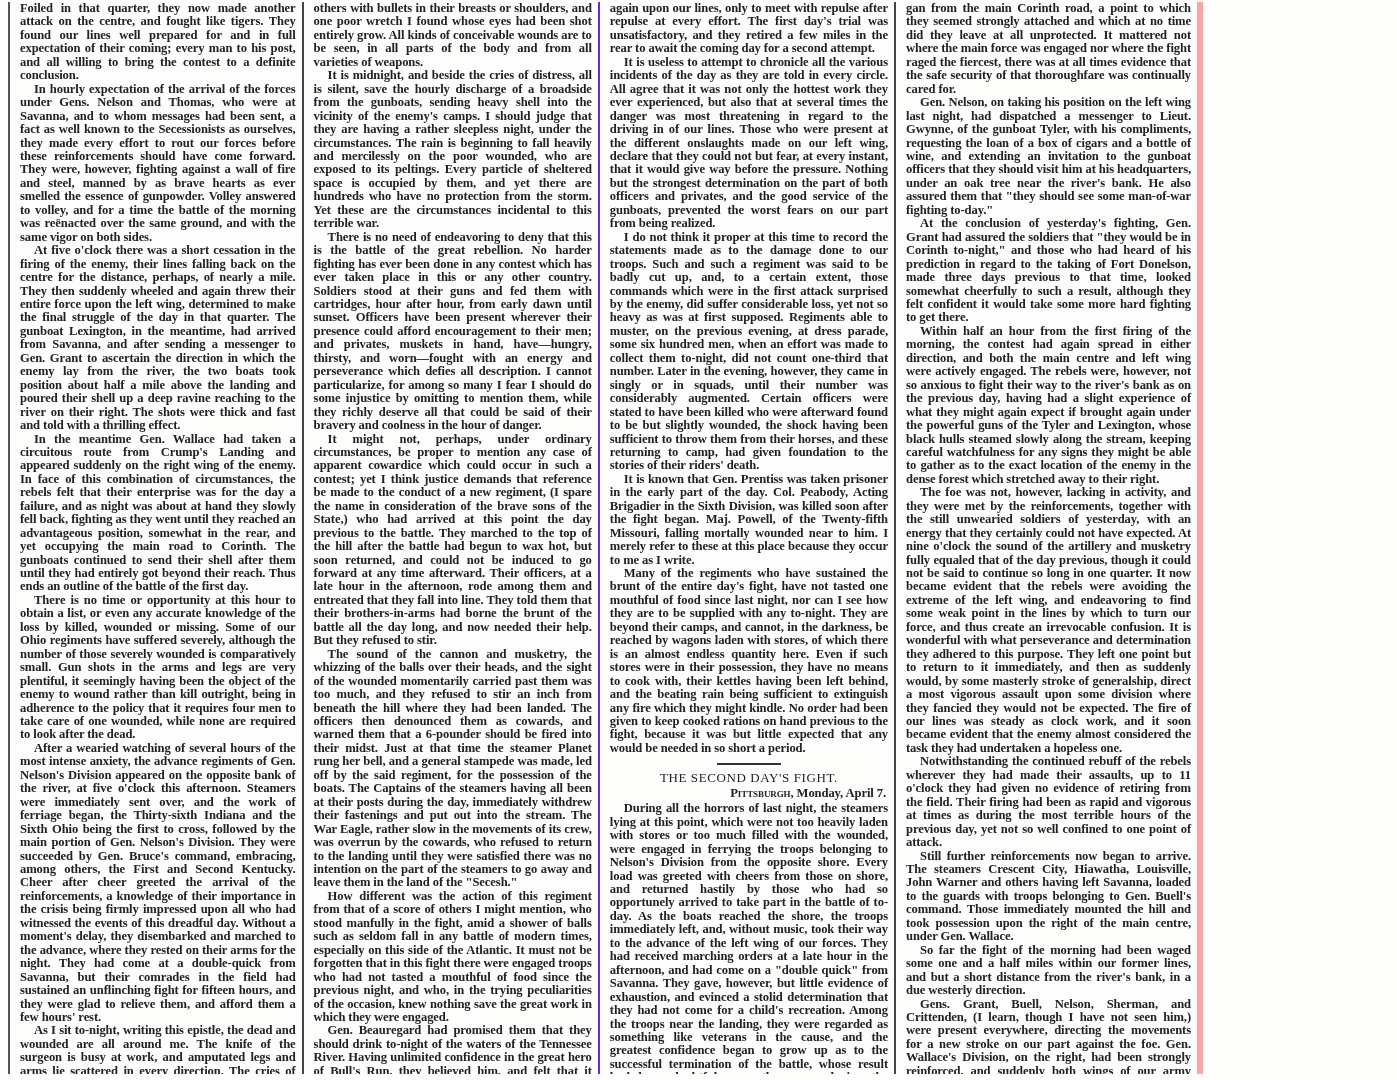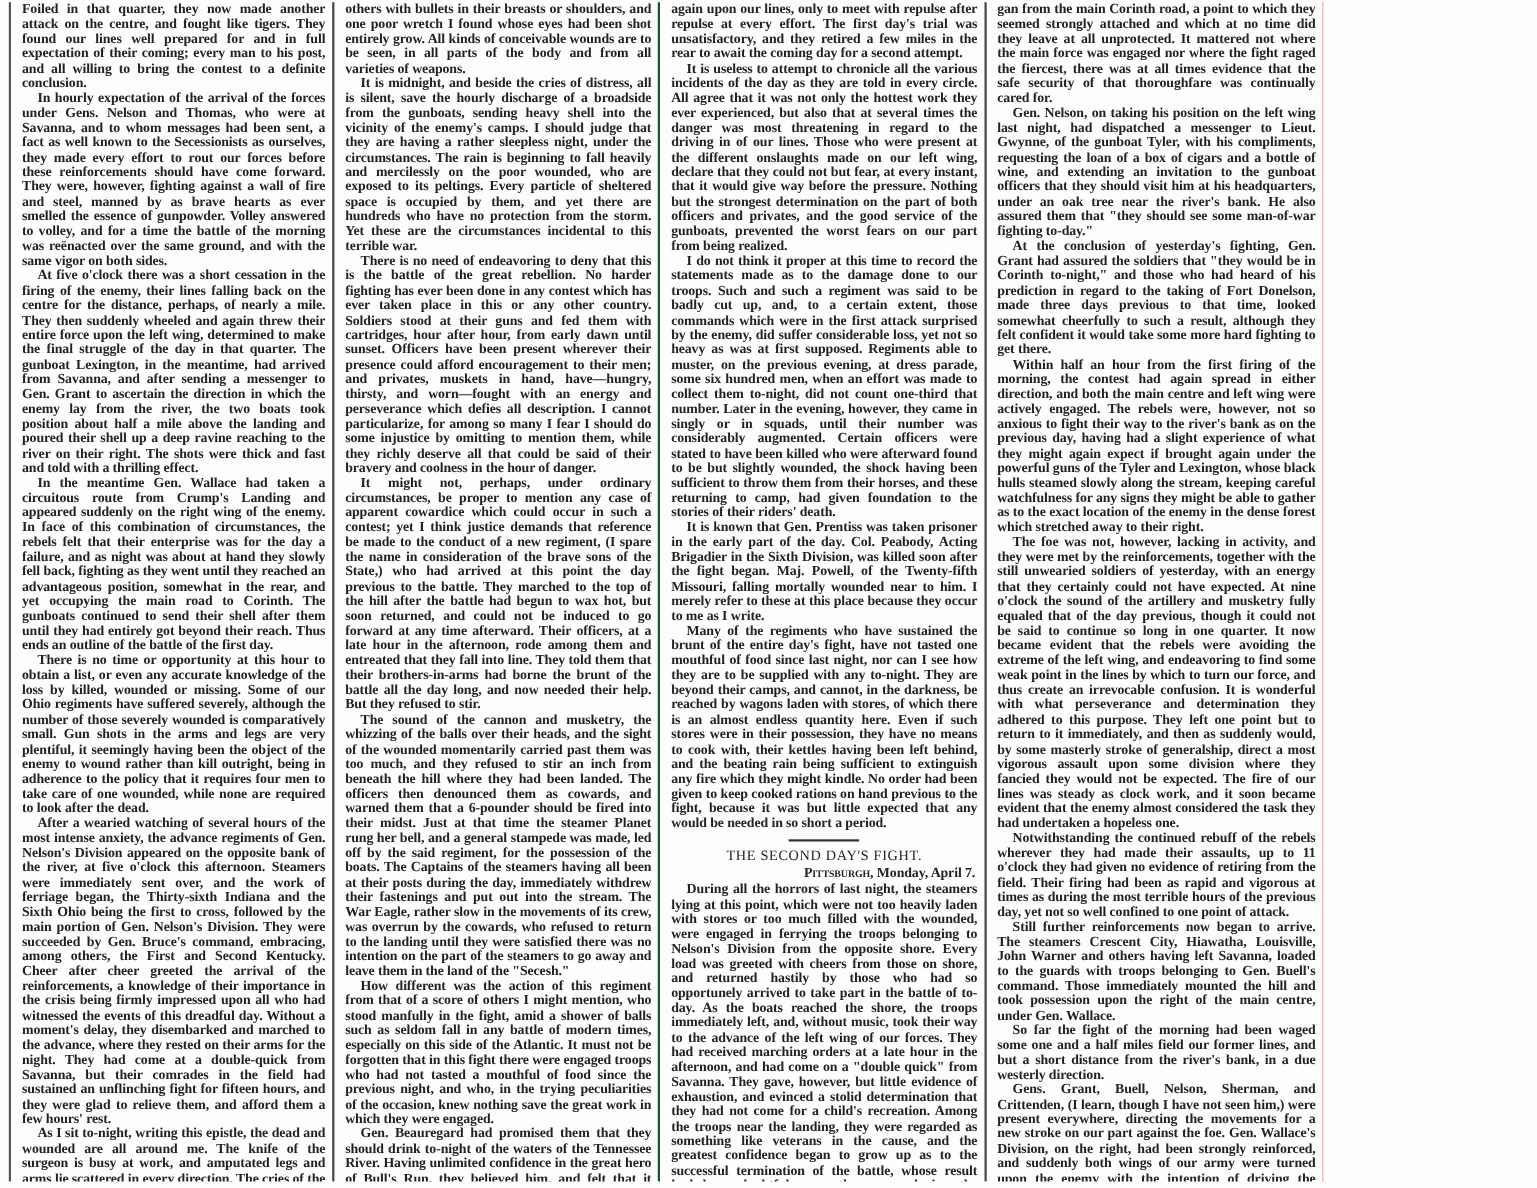--- a/index.html
+++ b/index.html
@@ -24,22 +24,22 @@
     font-size: 12.6px;
     line-height: 13.45px;
     text-align: justify;
     hyphens: auto;
     font-weight: bold;
     letter-spacing: -0.1px;
     color: #222;
   }
   .col-1 { width: 340px; border-left: 2px solid #555; }
   .col-2 { width: 343px; border-left: 2px solid #444; }
-  .col-3 { width: 343px; border-left: 2px solid #14532d; }
-  .col-4 { width: 357px; border-left: 2px solid #444; border-right: 1px solid #fca5a5; }
+  .col-3 { width: 343px; border-left: 2px solid #6d28d9; }
+  .col-4 { width: 357px; border-left: 2px solid #444; border-right: 6px solid #fca5a5; }
   .col p { margin: 0; text-indent: 14px; }
   .col p.cont { text-indent: 0; }
   .rule-short {
     width: 64px; height: 0; border-top: 2px solid #333;
     margin: 8px auto 6px;
   }
   .headline {
     text-align: center;
     font-size: 13px;
     letter-spacing: 0.6px;
@@ -98,17 +98,17 @@
   </div>
 
   <div class="col col-4">
     <p class="cont">gan from the main Corinth road, a point to which they seemed strongly attached and which at no time did they leave at all unprotected. It mattered not where the main force was engaged nor where the fight raged the fiercest, there was at all times evidence that the safe security of that thoroughfare was continually cared for.</p>
     <p>Gen. Nelson, on taking his position on the left wing last night, had dispatched a messenger to Lieut. Gwynne, of the gunboat Tyler, with his compliments, requesting the loan of a box of cigars and a bottle of wine, and extending an invitation to the gunboat officers that they should visit him at his headquarters, under an oak tree near the river's bank. He also assured them that "they should see some man-of-war fighting to-day."</p>
     <p>At the conclusion of yesterday's fighting, Gen. Grant had assured the soldiers that "they would be in Corinth to-night," and those who had heard of his prediction in regard to the taking of Fort Donelson, made three days previous to that time, looked somewhat cheerfully to such a result, although they felt confident it would take some more hard fighting to get there.</p>
     <p>Within half an hour from the first firing of the morning, the contest had again spread in either direction, and both the main centre and left wing were actively engaged. The rebels were, however, not so anxious to fight their way to the river's bank as on the previous day, having had a slight experience of what they might again expect if brought again under the powerful guns of the Tyler and Lexington, whose black hulls steamed slowly along the stream, keeping careful watchfulness for any signs they might be able to gather as to the exact location of the enemy in the dense forest which stretched away to their right.</p>
     <p>The foe was not, however, lacking in activity, and they were met by the reinforcements, together with the still unwearied soldiers of yesterday, with an energy that they certainly could not have expected. At nine o'clock the sound of the artillery and musketry fully equaled that of the day previous, though it could not be said to continue so long in one quarter. It now became evident that the rebels were avoiding the extreme of the left wing, and endeavoring to find some weak point in the lines by which to turn our force, and thus create an irrevocable confusion. It is wonderful with what perseverance and determination they adhered to this purpose. They left one point but to return to it immediately, and then as suddenly would, by some masterly stroke of generalship, direct a most vigorous assault upon some division where they fancied they would not be expected. The fire of our lines was steady as clock work, and it soon became evident that the enemy almost considered the task they had undertaken a hopeless one.</p>
     <p>Notwithstanding the continued rebuff of the rebels wherever they had made their assaults, up to 11 o'clock they had given no evidence of retiring from the field. Their firing had been as rapid and vigorous at times as during the most terrible hours of the previous day, yet not so well confined to one point of attack.</p>
     <p>Still further reinforcements now began to arrive. The steamers Crescent City, Hiawatha, Louisville, John Warner and others having left Savanna, loaded to the guards with troops belonging to Gen. Buell's command. Those immediately mounted the hill and took possession upon the right of the main centre, under Gen. Wallace.</p>
-    <p>So far the fight of the morning had been waged some one and a half miles field our former lines, and but a short distance from the river's bank, in a due westerly direction.</p>
+    <p>So far the fight of the morning had been waged some one and a half miles within our former lines, and but a short distance from the river's bank, in a due westerly direction.</p>
     <p>Gens. Grant, Buell, Nelson, Sherman, and Crittenden, (I learn, though I have not seen him,) were present everywhere, directing the movements for a new stroke on our part against the foe. Gen. Wallace's Division, on the right, had been strongly reinforced, and suddenly both wings of our army were turned upon the enemy with the intention of driving the immense body into an extensive ravine. At the same time a powerful battery had been stationed near an open field, known as the "battalion drill ground" for Sherman's Division, and this, loaded with cannister, poured volley after volley upon the somewhat disgusted rebels. The cannonading of the day</p>
   </div>
 
 </div>
 
 </body></html>

